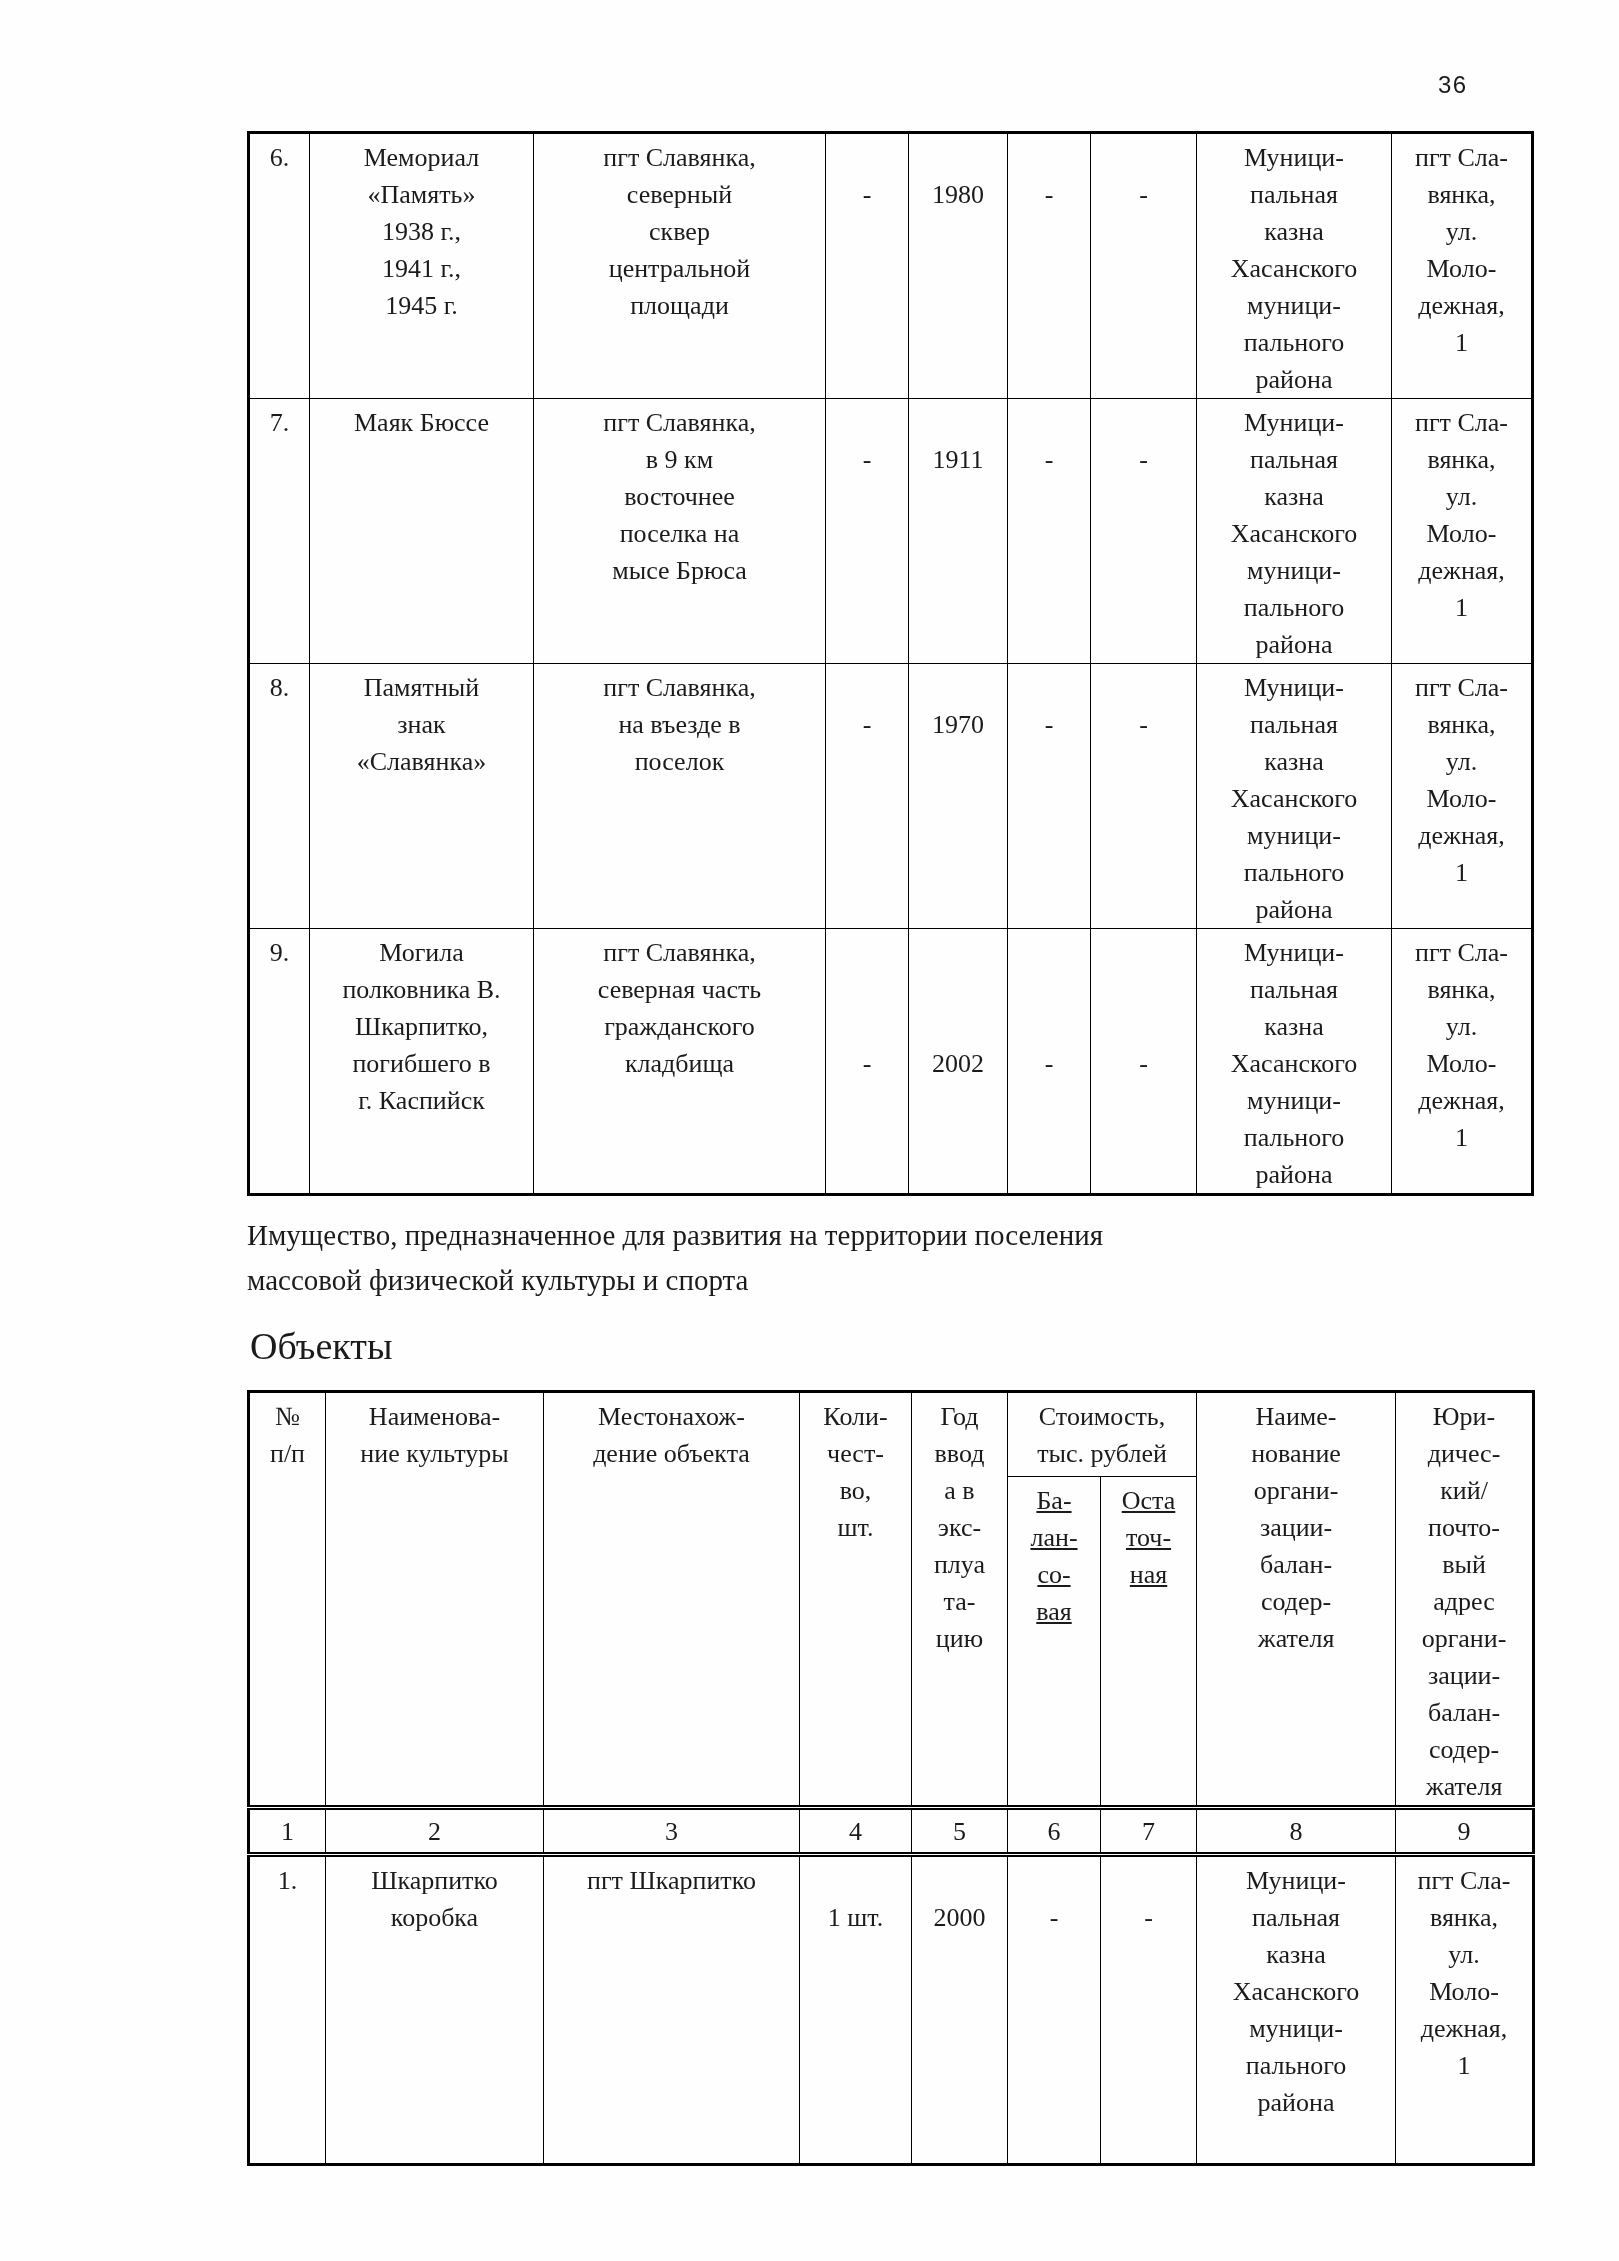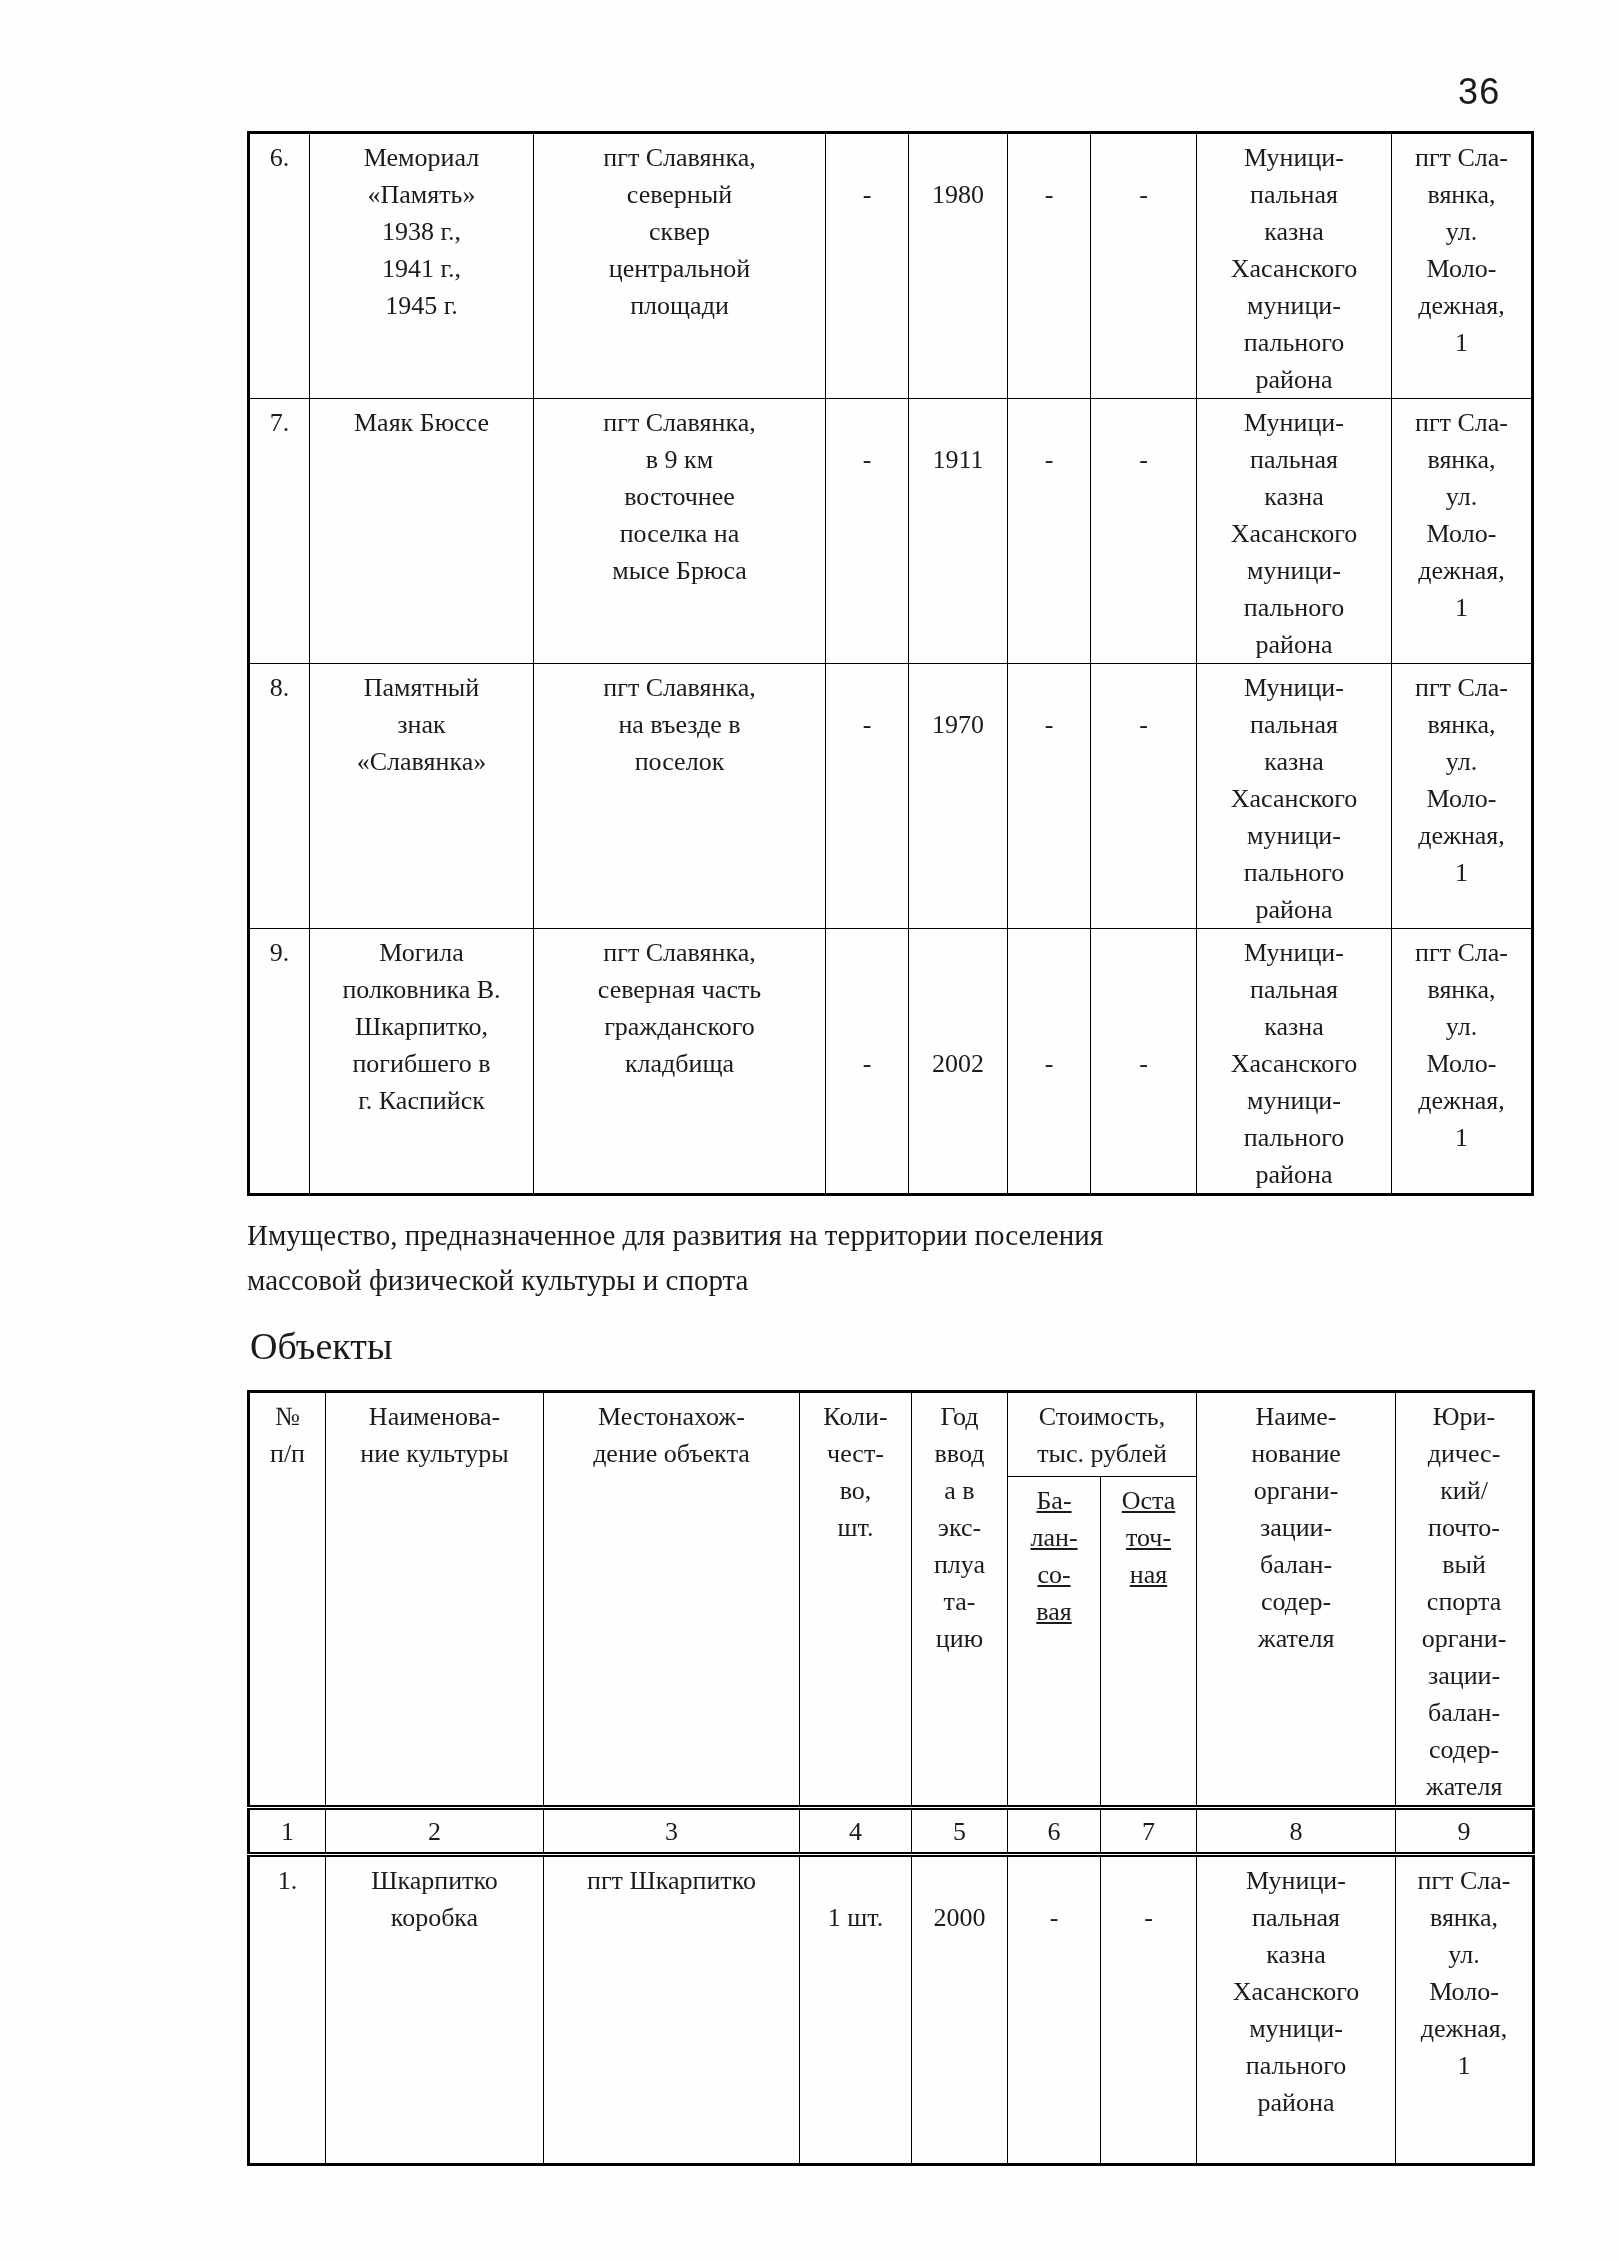--- a/index.html
+++ b/index.html
@@ -10,23 +10,22 @@
     background: #fefefe;
     font-family: "Liberation Serif", serif;
     color: #1b1b1b;
     overflow: hidden;
   }
   .page-number {
     position: absolute;
     left: 1438px;
     top: 71px;
     font-family: "Liberation Sans", sans-serif;
-    font-size: 36px;
+    font-size: 24px;
     letter-spacing: 1.3px;
-    margin-left: 20px;
   }
   table.tbl {
     position: absolute;
     left: 247px;
     width: 1285px;
     border-collapse: collapse;
     table-layout: fixed;
   }
   table.t1 { top: 131px; }
   table.t2 { top: 1390px; }
@@ -274,21 +273,21 @@
 органи-
 зации-
 балан-
 содер-
 жателя</td>
         <td rowspan="2">Юри-
 дичес-
 кий/
 почто-
 вый
-спорта
+адрес
 органи-
 зации-
 балан-
 содер-
 жателя</td>
       </tr>
       <tr class="h2">
         <td>Ба-
 лан-
 со-

